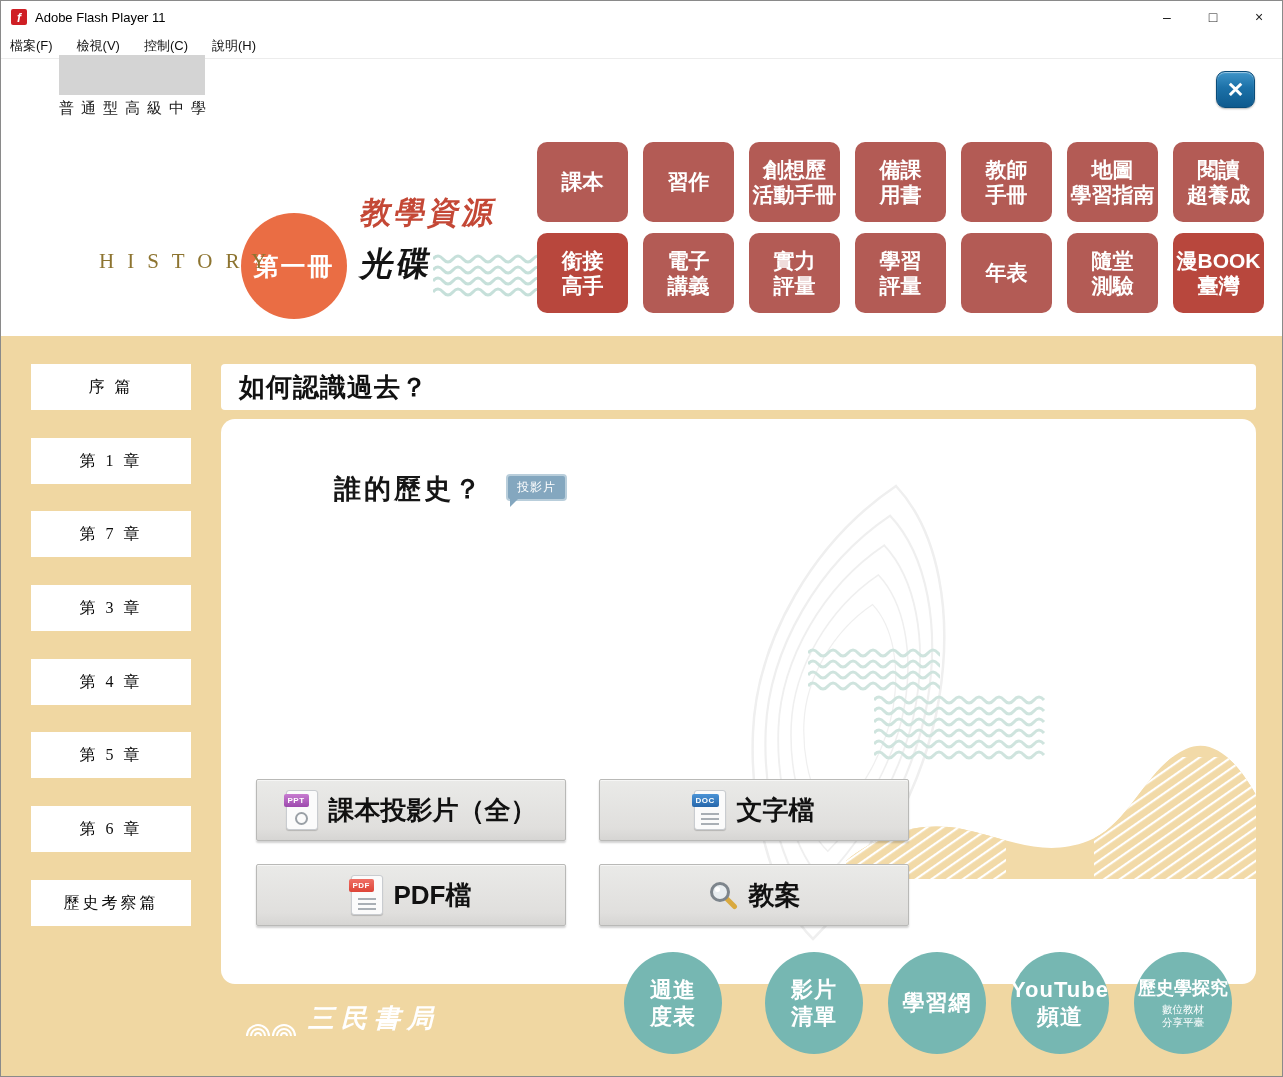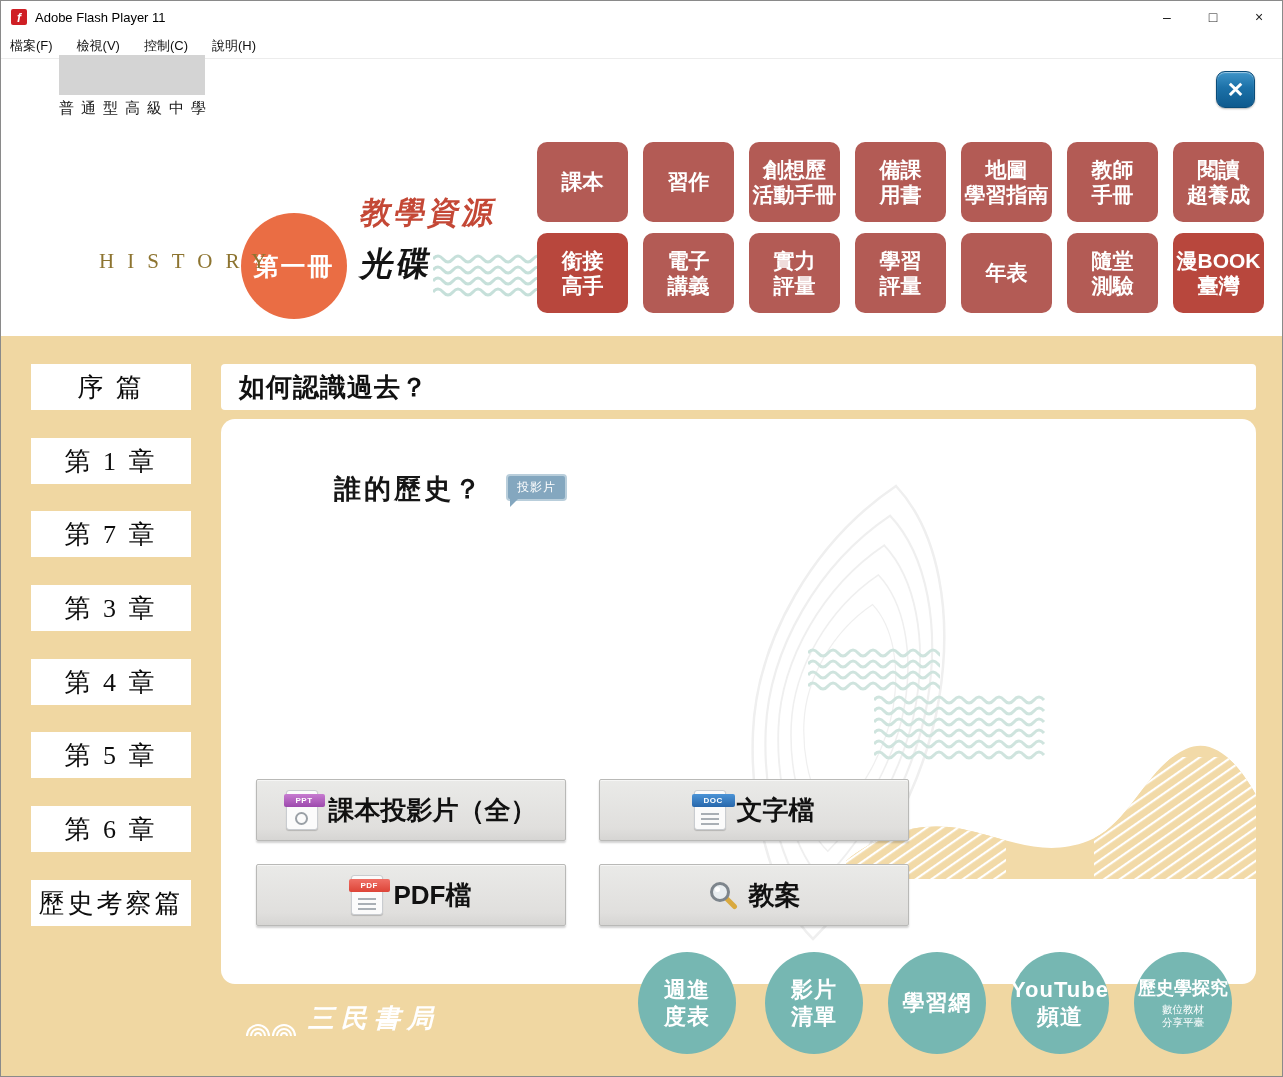--- a/index.html
+++ b/index.html
@@ -50,21 +50,21 @@
   .rbtn{ border:none; border-radius:10px; background:#b35b55; color:#fff; cursor:pointer;
          font-family:"Liberation Sans", sans-serif; font-size:21px; font-weight:bold; line-height:1.2;
          display:flex; align-items:center; justify-content:center; text-align:center; padding:2px; }
   .rbtn.bright{ background:#b8473d; }
 
   
   .tanzone{ position:absolute; left:0; top:335px; width:100%; height:742px; background:#f0d7a2; }
 
   
   .chapbtn{ position:absolute; left:30px; width:160px; height:46px; background:#fff; border:none;
-            font-family:"Liberation Serif", serif; font-size:26px; color:#0d0d0d; letter-spacing:3px;
+            font-family:"Liberation Serif", serif; font-size:16px; color:#0d0d0d; letter-spacing:3px;
             display:flex; align-items:center; justify-content:center; cursor:pointer; }
 
   
   .secbar{ position:absolute; left:220px; top:363px; width:1035px; height:46px; background:#fff;
            border-radius:4px; display:flex; align-items:center; padding-left:18px; }
   .secbar .t{ font-size:26px; font-weight:bold; color:#111; letter-spacing:1px; }
   .panel{ position:absolute; left:220px; top:418px; width:1035px; height:565px; background:#fff;
           border-radius:14px; overflow:hidden; }
   .deco{ position:absolute; z-index:0; }
   .topicrow{ position:absolute; left:85px; top:52px; display:flex; align-items:flex-start; z-index:2; }
@@ -76,21 +76,21 @@
 
   
   .fbtn{ position:absolute; width:310px; height:62px; z-index:2; cursor:pointer;
          background:linear-gradient(180deg,#eaeae8 0%,#e0dfdd 80%,#d6d5d3 100%);
          border:1px solid #b9b9b7; border-radius:2px;
          box-shadow:inset 0 1px 0 #f6f6f5, 0 2px 2px rgba(0,0,0,.18);
          display:flex; align-items:center; justify-content:center; gap:11px;
          font-family:"Liberation Sans", sans-serif; font-size:26px; font-weight:bold; color:#111; }
   .ficon{ position:relative; width:32px; height:40px; background:#fbfbfb; border:1px solid #c9ccd0;
           border-radius:3px; box-shadow:0 1px 1px rgba(0,0,0,.18); flex:none; }
-  .ficon .band{ position:absolute; top:3px; left:-3px; height:13px; padding:0 12px; color:#fff;
+  .ficon .band{ position:absolute; top:3px; left:-3px; height:13px; padding:0 4px; color:#fff;
                 font-size:8px; font-weight:bold; line-height:13px; border-radius:2px; letter-spacing:.5px; }
   .band.ppt{ background:linear-gradient(180deg,#c77bd0,#9c49ad); }
   .band.doc{ background:linear-gradient(180deg,#4b93d6,#2767ab); }
   .band.pdf{ background:linear-gradient(180deg,#ef7066,#dd4437); }
   .ficon .pie{ position:absolute; left:8px; top:21px; width:13px; height:13px;
                border:2px solid #9aa0a6; border-radius:50%; }
   .ficon .lines{ position:absolute; left:6px; right:6px; top:22px; height:12px;
                  background:repeating-linear-gradient(180deg,#a9afb5 0 2px,transparent 2px 5px); }
 
   
@@ -160,24 +160,24 @@
       </g>
     </svg>
 
     <div class="rgrid">
       <button class="rbtn pre">課本</button>
       <button class="rbtn pre">習作</button>
       <button class="rbtn pre">創想歷
 活動手冊</button>
       <button class="rbtn pre">備課
 用書</button>
+      <button class="rbtn pre">教師
+手冊</button>
       <button class="rbtn pre">地圖
 學習指南</button>
-      <button class="rbtn pre">教師
-手冊</button>
       <button class="rbtn pre">閱讀
 超養成</button>
       <button class="rbtn pre bright">銜接
 高手</button>
       <button class="rbtn pre">電子
 講義</button>
       <button class="rbtn pre">實力
 評量</button>
       <button class="rbtn pre">學習
 評量</button>
@@ -280,21 +280,21 @@
     <button class="fbtn" style="left:378px; top:445px">
       <svg width="30" height="30" viewBox="0 0 30 30" style="flex:none">
         <line x1="18.5" y1="18.5" x2="26.5" y2="26.5" stroke="#d9a93f" stroke-width="5" stroke-linecap="round"></line>
         <circle cx="12" cy="12" r="8.5" fill="#e8edf0" stroke="#7d858c" stroke-width="3"></circle>
         <circle cx="9.5" cy="9.5" r="2.5" fill="#ffffff"></circle>
       </svg>
       <span>教案</span>
     </button>
   </div>
 
-  <button class="circle" style="left:637px">
+  <button class="circle" style="left:623px">
     <span class="main pre">週進
 度表</span>
   </button>
   <button class="circle" style="left:764px">
     <span class="main pre">影片
 清單</span>
   </button>
   <button class="circle" style="left:887px">
     <span class="main pre">學習網</span>
   </button>

